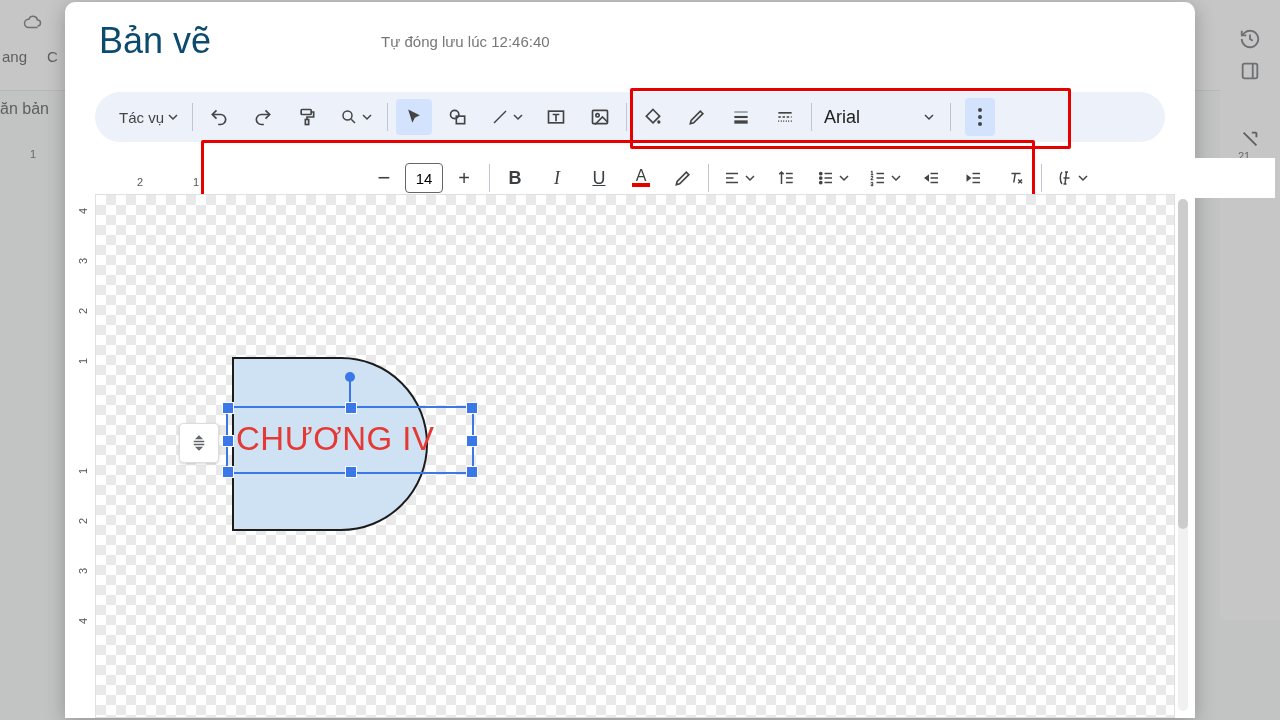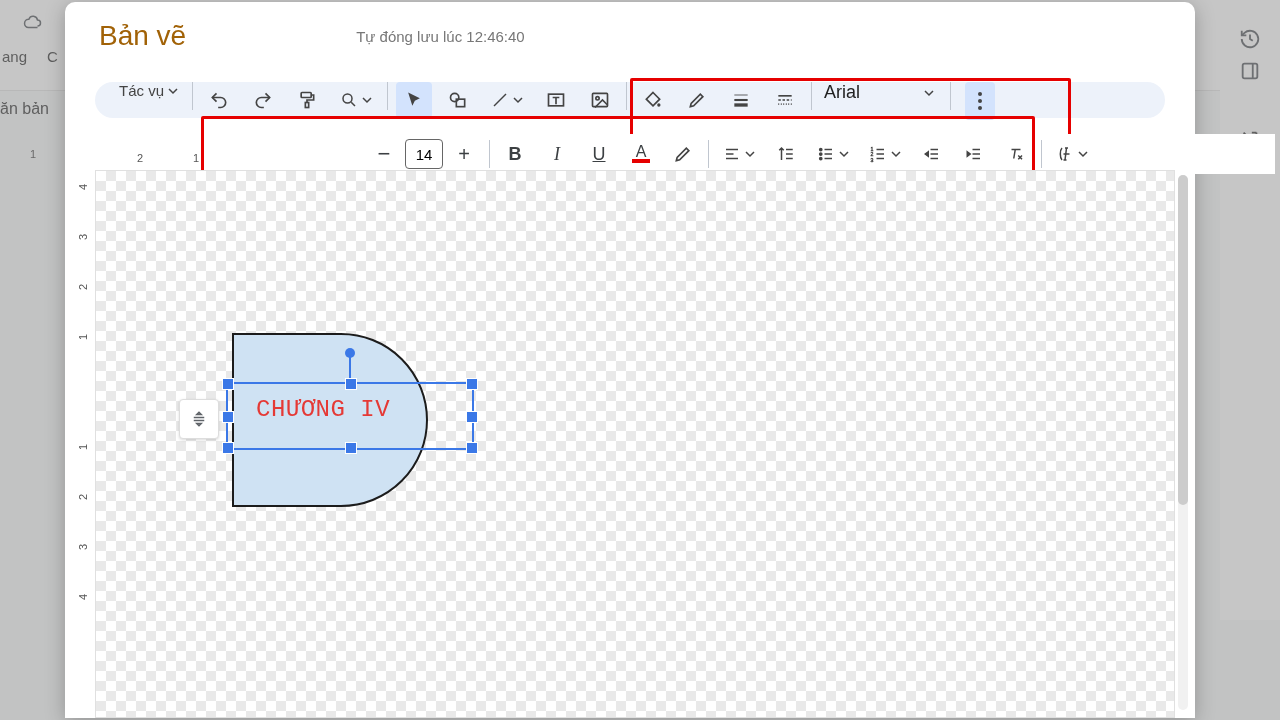--- a/index.html
+++ b/index.html
@@ -52,22 +52,22 @@
     display: flex;
     flex-direction: column;
   }
 
   .modal-header {
     display: flex;
     align-items: center;
     padding: 18px 28px 8px 34px;
   }
   .modal-title {
-    font-size: 28px;
-    color: #a16207;
+    font-size: 36px;
+    color: #0c4a6e;
     flex: 0 0 auto;
   }
   .modal-autosave {
     font-size: 15px;
     color: #777;
     margin-left: 170px;
   }
   .modal-header .spacer { flex: 1 1 auto; }
   .save-btn {
     background: #1a73e8;
@@ -76,25 +76,25 @@
     border-radius: 4px;
     font-size: 18px;
     padding: 12px 28px;
     cursor: pointer;
   }
 
   
   .toolbar {
     position: relative;
     margin: 22px 30px 0 30px;
-    height: 36px;
+    height: 50px;
     background: #edf2fa;
     border-radius: 25px;
     display: flex;
-    align-items: flex-start;
+    align-items: center;
     font-size: 15px;
     color: #444;
   }
   .tb-btn {
     width: 36px;
     height: 36px;
     display: flex;
     align-items: center;
     justify-content: center;
     border-radius: 4px;
@@ -259,25 +259,25 @@
   .textbox-sel {
     position: absolute;
     left: 130px;
     top: 211px;
     width: 244px;
     height: 64px;
     border: 2px solid #3b78e7;
   }
   .textbox-sel .text {
     position: absolute;
-    left: 28px;
+    left: 8px;
     top: 12px;
     color: #e53935;
-    font-size: 24px;
-    font-family: Liberation Mono, monospace;
+    font-size: 33px;
+    font-family: Liberation Sans, sans-serif;
     font-weight: 400;
     letter-spacing: 0.5px;
   }
   .sel-handle {
     position: absolute;
     width: 10px;
     height: 10px;
     background: #3b78e7;
     border: 1px solid #fff;
   }

